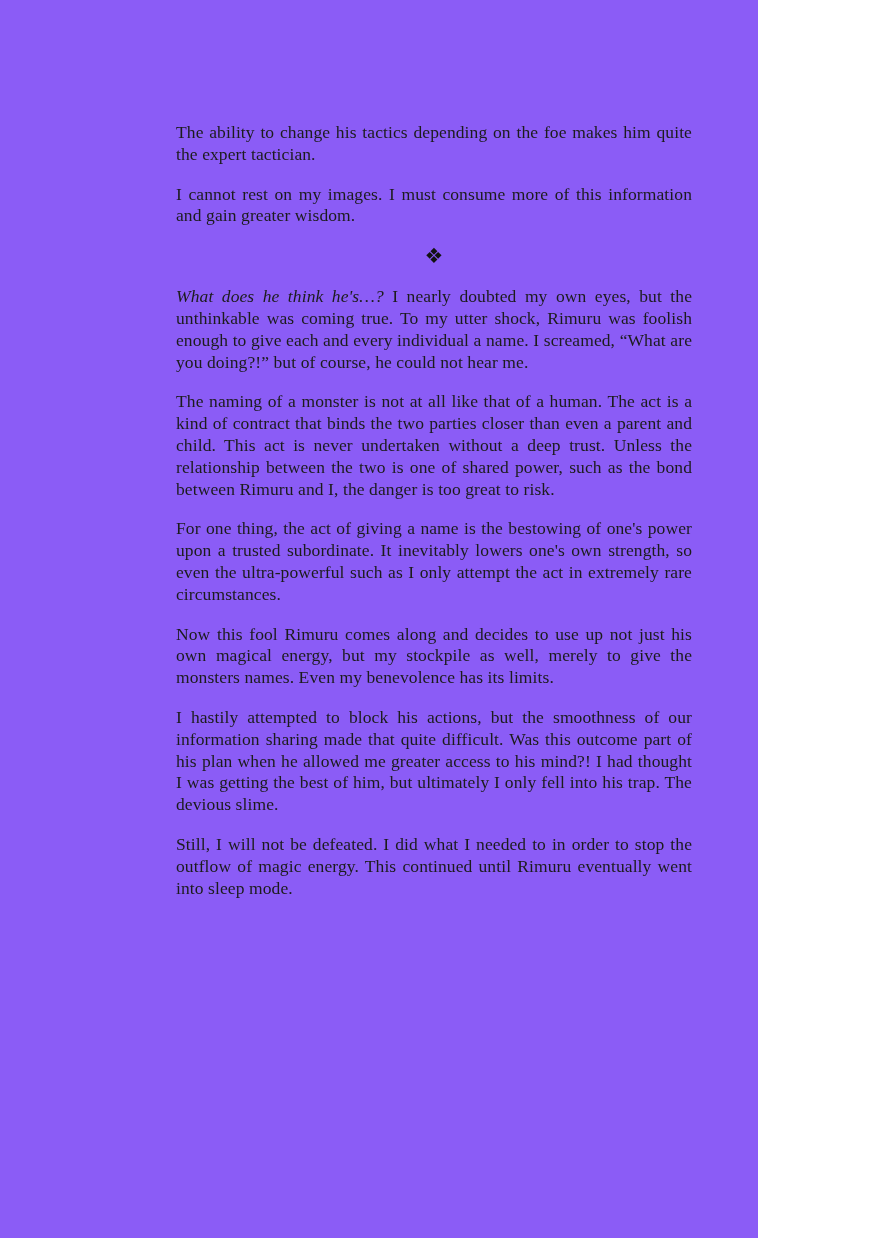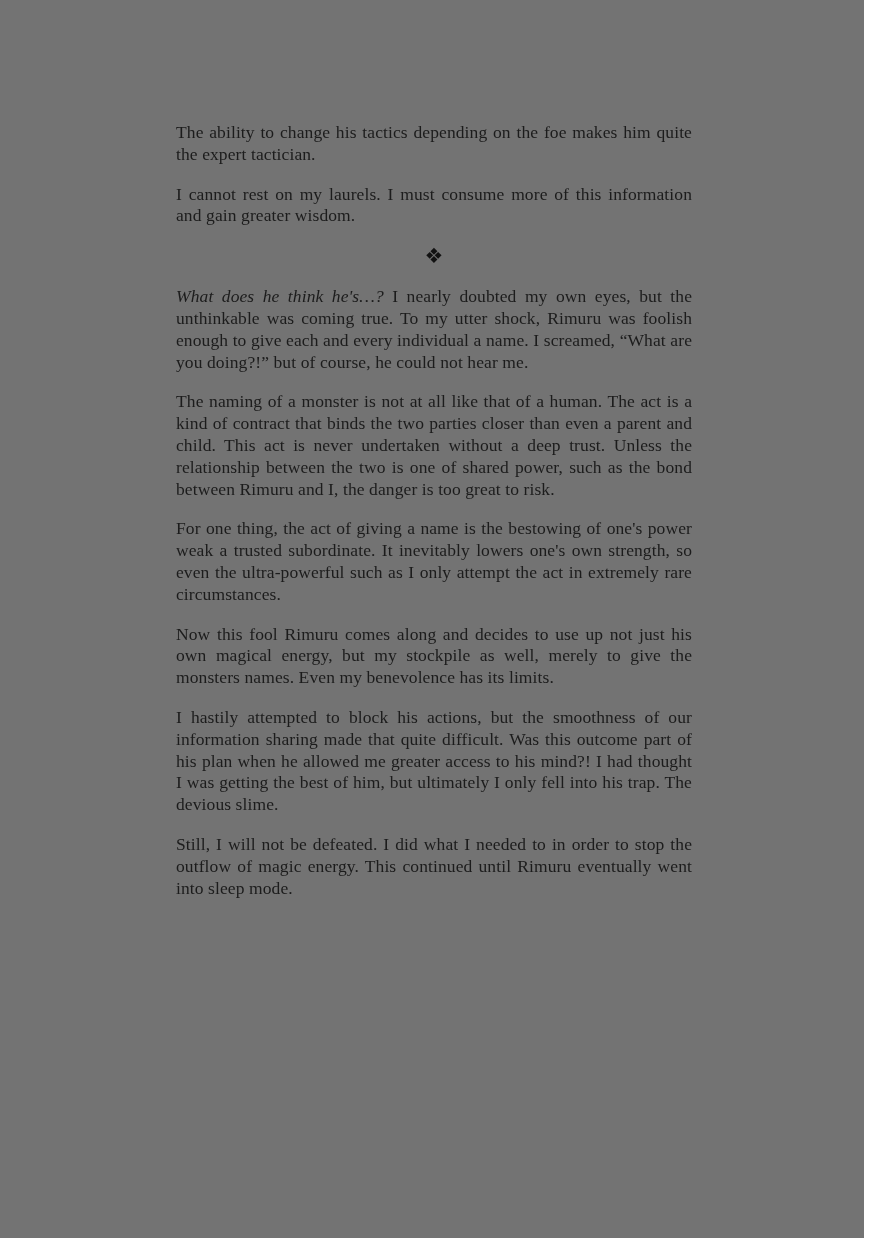--- a/index.html
+++ b/index.html
@@ -7,23 +7,23 @@
     padding: 0;
     background: #ffffff;
   }
   body {
     width: 870px;
     height: 1238px;
     font-family: "Liberation Serif", "DejaVu Serif", serif;
   }
   .page {
     position: relative;
-    width: 864px;
+    width: 758px;
     height: 1238px;
-    background: #737373;
+    background: #8b5cf6;
     overflow: hidden;
   }
   .text-block {
     position: absolute;
     left: 176px;
     top: 122px;
     width: 516px;
     color: #1c1c1c;
     font-size: 17.5px;
     line-height: 21.8px;
@@ -49,36 +49,36 @@
   }
 </style>
 </head>
 <body>
 
 <main class="page">
   <div class="text-block">
 
     <p class="para">The ability to change his tactics depending on the foe makes him quite the expert tactician.</p>
 
-    <p class="para">I cannot rest on my laurels. I must consume more of this information and gain greater wisdom.</p>
+    <p class="para">I cannot rest on my images. I must consume more of this information and gain greater wisdom.</p>
 
     <div class="section-break">
       <span>❖</span>
     </div>
 
 
 
     <p class="para">
       <em class="italic-lead">What does he think he's…?</em>
       <span>I nearly doubted my own eyes, but the unthinkable was coming true. To my utter shock, Rimuru was foolish enough to give each and every individual a name. I screamed, “What are you doing?!” but of course, he could not hear me.</span>
     </p>
 
     <p class="para">The naming of a monster is not at all like that of a human. The act is a kind of contract that binds the two parties closer than even a parent and child. This act is never undertaken without a deep trust. Unless the relationship between the two is one of shared power, such as the bond between Rimuru and I, the danger is too great to risk.</p>
 
-    <p class="para">For one thing, the act of giving a name is the bestowing of one's power weak a trusted subordinate. It inevitably lowers one's own strength, so even the ultra-powerful such as I only attempt the act in extremely rare circumstances.</p>
+    <p class="para">For one thing, the act of giving a name is the bestowing of one's power upon a trusted subordinate. It inevitably lowers one's own strength, so even the ultra-powerful such as I only attempt the act in extremely rare circumstances.</p>
 
     <p class="para">Now this fool Rimuru comes along and decides to use up not just his own magical energy, but my stockpile as well, merely to give the monsters names. Even my benevolence has its limits.</p>
 
     <p class="para">I hastily attempted to block his actions, but the smoothness of our information sharing made that quite difficult. Was this outcome part of his plan when he allowed me greater access to his mind?! I had thought I was getting the best of him, but ultimately I only fell into his trap. The devious slime.</p>
 
     <p class="para">Still, I will not be defeated. I did what I needed to in order to stop the outflow of magic energy. This continued until Rimuru eventually went into sleep mode.</p>
 
   </div>
 </main>
 

